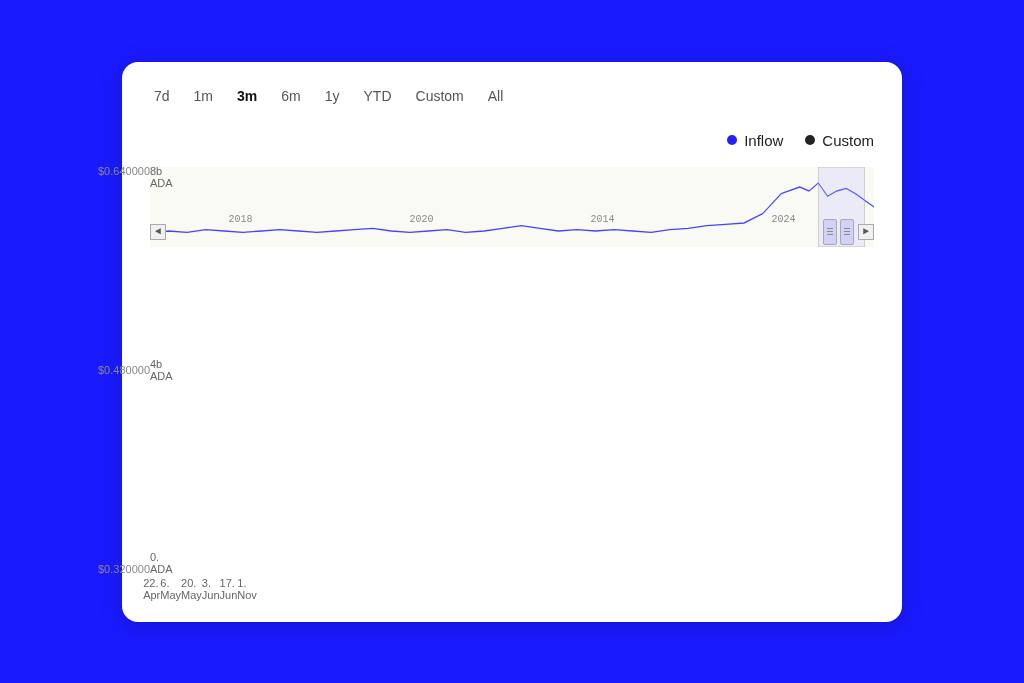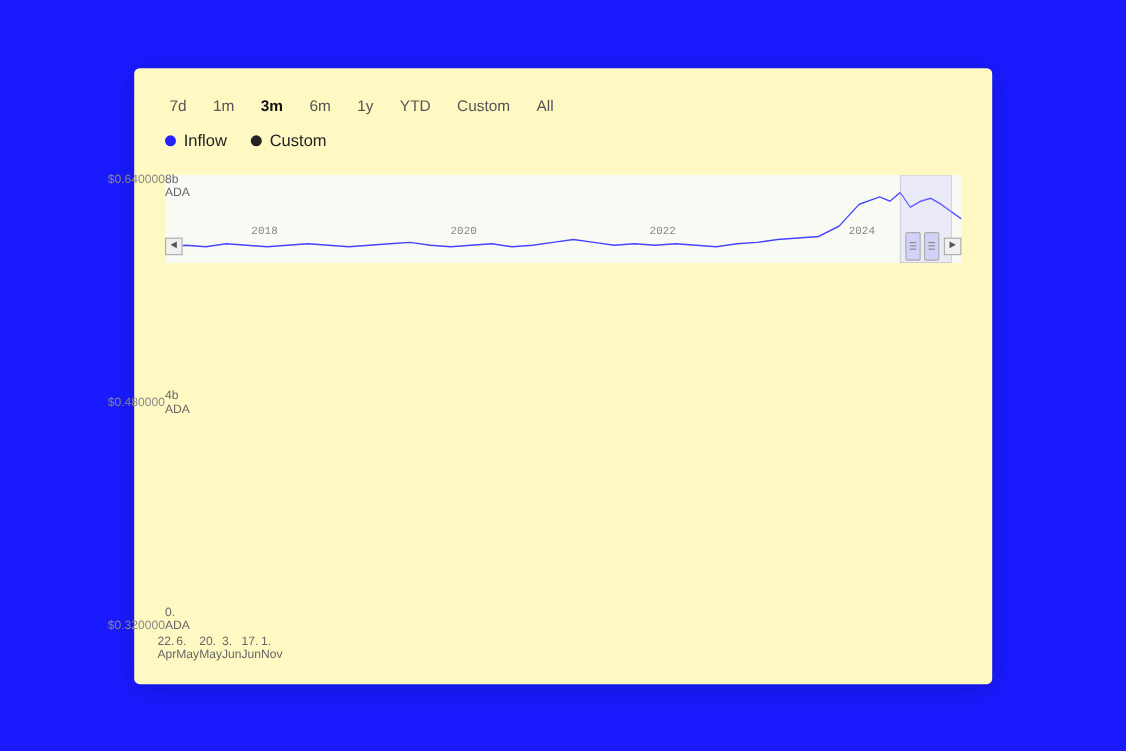--- a/index.html
+++ b/index.html
@@ -6,29 +6,29 @@
     body {
       width: 1024px;
       height: 683px;
       background: #1a1aff;
       display: flex;
       align-items: center;
       justify-content: center;
       font-family: -apple-system, BlinkMacSystemFont, 'Segoe UI', Arial, sans-serif;
     }
     .card {
-      background: #fef9c3;
-      border-radius: 5px;
+      background: #ffffff;
+      border-radius: 16px;
       width: 780px;
       height: 560px;
       padding: 24px 28px 16px 28px;
       box-shadow: 0 4px 24px rgba(0,0,0,0.18);
       display: flex;
       flex-direction: column;
-      gap: 0;
+      gap: 12px;
     }
     .time-filters {
       display: flex;
       gap: 16px;
       align-items: center;
       margin-bottom: 14px;
     }
     .time-filter {
       font-size: 14px;
       color: #555;
@@ -36,21 +36,22 @@
       padding: 2px 4px;
     }
     .time-filter.active {
       font-weight: 700;
       color: #111;
     }
     .legend {
       display: flex;
       gap: 22px;
       align-items: center;
-      margin-bottom: 20px;
+      margin-bottom: 4px;
+      justify-content: flex-end;
     }
     .legend-item {
       display: flex;
       align-items: center;
       gap: 7px;
       font-size: 15px;
       color: #222;
     }
     .legend-dot {
       width: 10px;
@@ -289,21 +290,21 @@
             760,20 770,25 780,30
           "></polyline>
 
         <rect x="720" y="0" width="50" height="60" fill="rgba(180,180,255,0.22)" stroke="#aaa" stroke-width="0.5"></rect>
       </svg>
 
       
       <div class="mini-year-labels">
         <span>2018</span>
         <span>2020</span>
-        <span>2022</span>
+        <span>2014</span>
         <span>2024</span>
       </div>
 
       
       <div class="mini-nav">
         <div class="mini-nav-arrow">◄</div>
         <div style="flex:1"></div>
 
         <div style="display:flex;gap:3px;align-items:center;margin-right:4px;">
           <div class="mini-handle">

